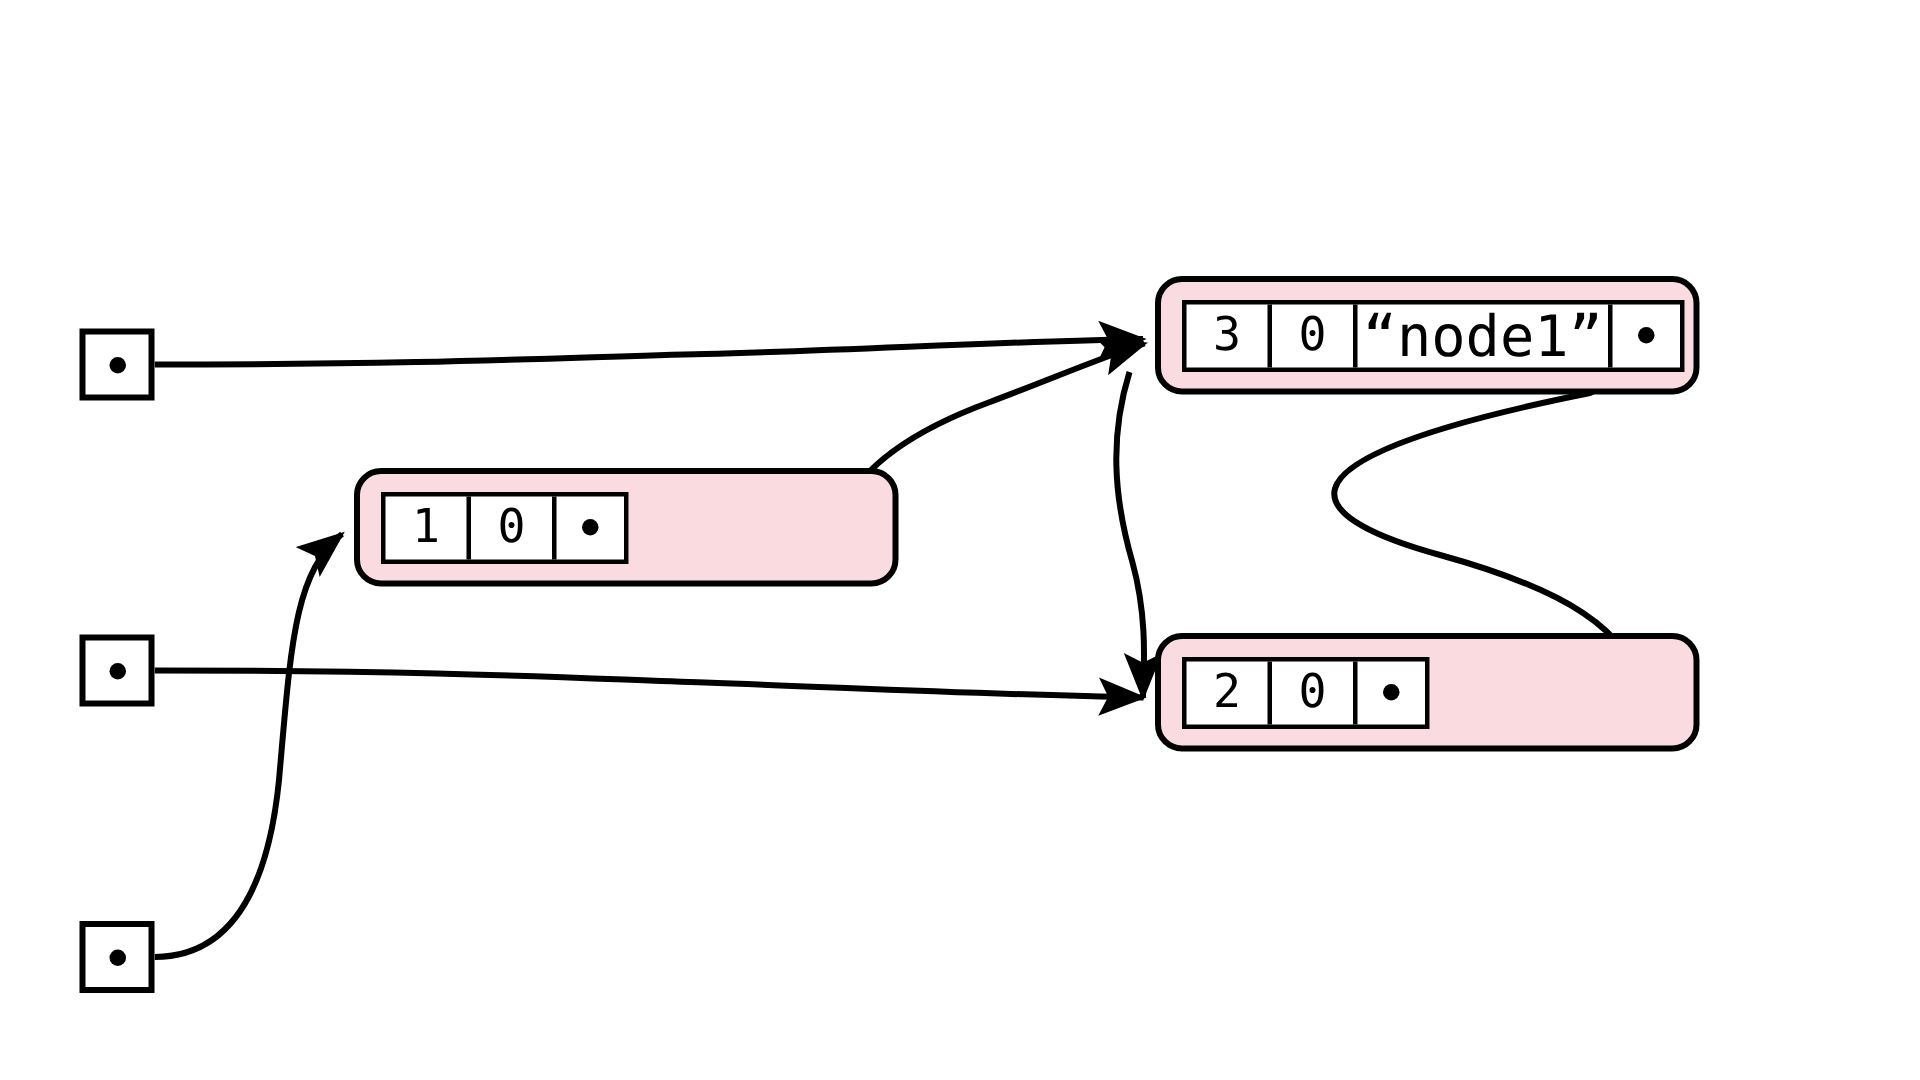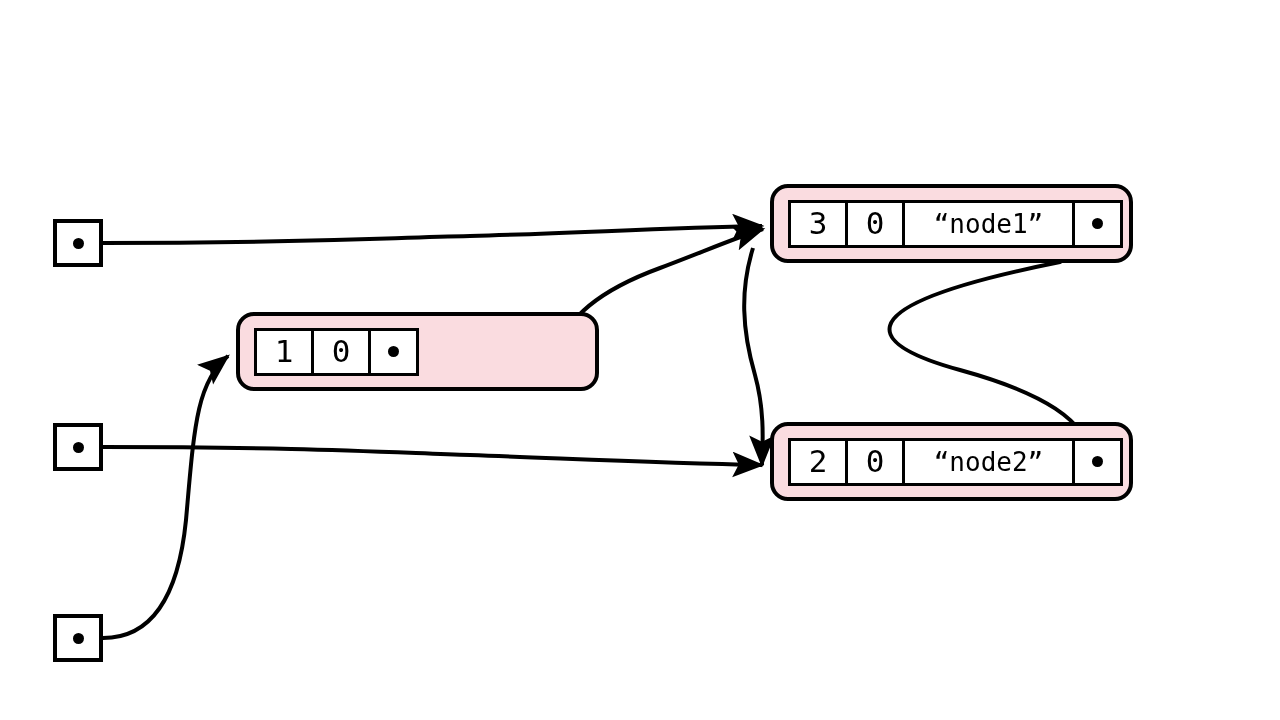--- a/index.html
+++ b/index.html
@@ -69,21 +69,21 @@
     justify-content: center;
     font-family: "DejaVu Sans Mono", monospace;
     font-size: 31px;
     line-height: 1;
     color: #000000;
     letter-spacing: 0px;
     white-space: pre;
   }
   .cell:last-child { border-right: none; }
   .cell-num  { width: 57px; }
-  .cell-str  { width: 170px; font-size: 26px; }
+  .cell-str  { width: 170px; font-size: 38px; }
   .cell-ptr  { width: 45px; }
   .cell-dot {
     width: 11px;
     height: 11px;
     border-radius: 50%;
     background: #000000;
   }
 </style>
 </head>
 <body>
@@ -143,20 +143,19 @@
       <div class="cell cell-ptr">
         <span class="cell-dot"></span>
       </div>
     </div>
   </div>
 
   <div class="record" style="left:770px; top:422px; width:363px; height:79px;">
     <div class="cells">
       <div class="cell cell-num">2</div>
       <div class="cell cell-num">0</div>
-      <div class="cell cell-str">“node2”</div>
       <div class="cell cell-ptr">
         <span class="cell-dot"></span>
       </div>
     </div>
   </div>
 
 </div>
 
 </body></html>

